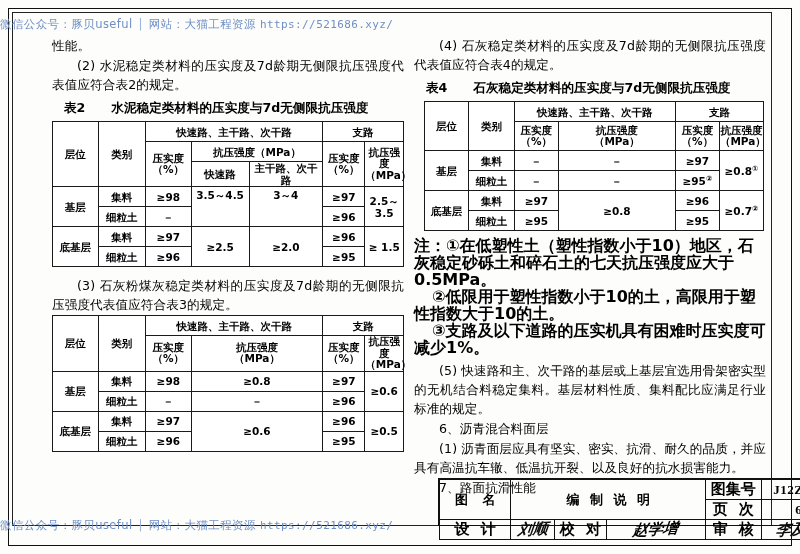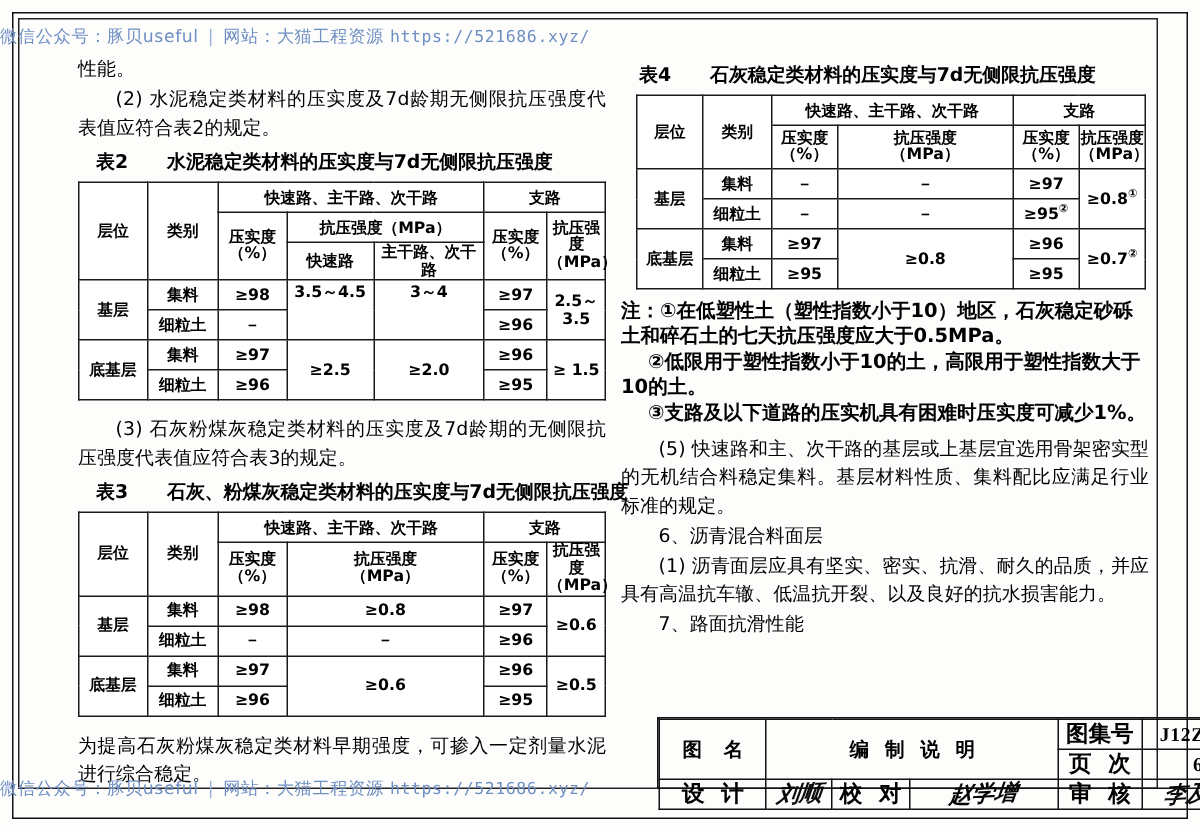--- a/index.html
+++ b/index.html
@@ -97,21 +97,21 @@
     line-height: 12px;
     font-weight: 700;
   }
   table.dt .tight { line-height: 11.5px; }
   .sup {
     font-size: 7.5px;
     vertical-align: super;
     line-height: 0;
   }
   .note-block {
-    font-size: 13px;
+    font-size: 16px;
     font-weight: 700;
     line-height: 17px;
     margin-top: 6px;
   }
   .note-block .n-line { margin: 0; }
   .note-block .n-ind { text-indent: 18px; }
 
   
   #titleblock {
     position: absolute;
@@ -241,23 +241,20 @@
         <tr>
           <td>细粒土</td>
           <td>≥96</td>
           <td>≥95</td>
         </tr>
       </tbody>
     </table>
 
     <p class="body-text indent" style="margin-top:9px">(3) 石灰粉煤灰稳定类材料的压实度及7d龄期的无侧限抗压强度代表值应符合表3的规定。</p>
 
-    <div class="tbl-caption">
-      <span class="num">表3</span><span class="ttl">石灰、粉煤灰稳定类材料的压实度与7d无侧限抗压强度</span>
-    </div>
 
     <table class="dt">
       <colgroup>
         <col style="width:13%">
           <col style="width:13.5%">
           <col style="width:13%">
         <col style="width:37.5%">
           <col style="width:12%">
           <col style="width:11%">
       </colgroup>
@@ -311,25 +308,25 @@
           <td rowspan="2">≥0.5</td>
         </tr>
         <tr>
           <td>细粒土</td>
           <td>≥96</td>
           <td>≥95</td>
         </tr>
       </tbody>
     </table>
 
-    <p class="body-text" style="margin-top:9px">为提高石灰粉煤灰稳定类材料早期强度，可掺入一定剂量水泥进行综合稳定。</p>
   </div>
 
   <div class="col" id="col-right">
 
+    <p class="body-text indent">(4) 石灰稳定类材料的压实度及7d龄期的无侧限抗压强度代表值应符合表4的规定。</p>
 
     <div class="tbl-caption">
       <span class="num">表4</span><span class="ttl">石灰稳定类材料的压实度与7d无侧限抗压强度</span>
     </div>
 
     <table class="dt" style="width:340px;margin-left:10px">
       <colgroup>
         <col style="width:13%">
           <col style="width:13.5%">
           <col style="width:13%">

